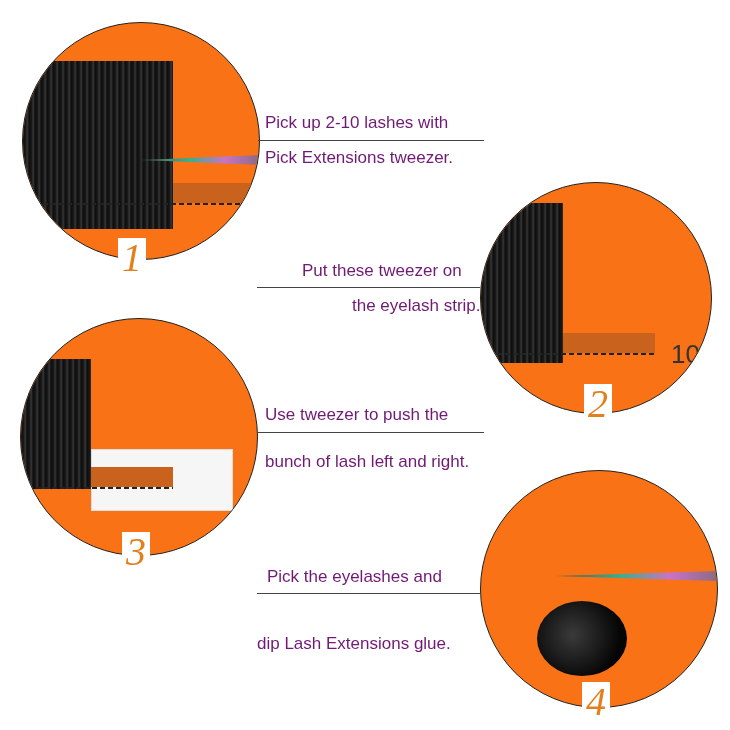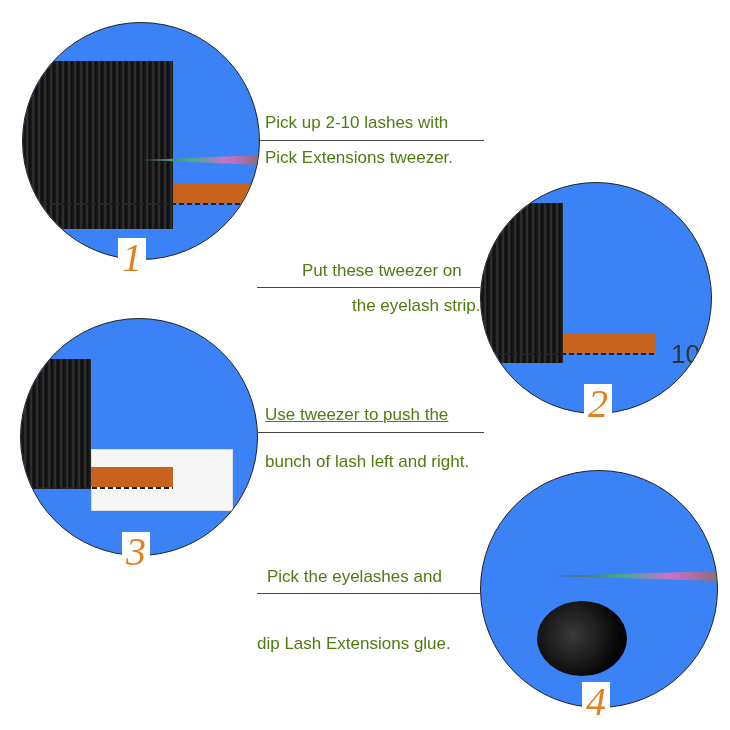--- a/index.html
+++ b/index.html
@@ -1,19 +1,19 @@
 <!DOCTYPE html>
 <html><head>
 <meta charset="utf-8">
 <style>
   html, body { margin: 0; padding: 0; background: #ffffff; }
   body { width: 730px; height: 730px; position: relative; overflow: hidden; font-family: "Liberation Sans", sans-serif; }
-  .circle { position: absolute; border: 1.5px solid #222; border-radius: 50%; overflow: hidden; background: #3b82f6; box-sizing: border-box; }
+  .circle { position: absolute; border: 1.5px solid #222; border-radius: 50%; overflow: hidden; background: #f97316; box-sizing: border-box; }
   .num { position: absolute; font-family: "Liberation Serif", serif; font-style: italic; color: #e2801f; font-size: 40px; background: #fff; padding: 0 4px; line-height: 1; }
-  .caption { position: absolute; font-size: 17px; color: #4d7c0f; line-height: 1; white-space: nowrap; }
+  .caption { position: absolute; font-size: 17px; color: #701a75; line-height: 1; white-space: nowrap; }
   .rule { position: absolute; height: 1px; background: #444; }
   .lashblock { position: absolute; background: repeating-linear-gradient(90deg, #0d0d0d 0px, #1a1a1a 3px, #3a3a3a 4px, #111 6px); }
   .orange { position: absolute; background: #c9621c; }
   .dash { position: absolute; height: 2px; background: repeating-linear-gradient(90deg, #222 0 5px, transparent 5px 8px); }
   .card { position: absolute; background: #f6f6f6; border: 1px solid #ddd; }
   .tweezer { position: absolute; height: 10px; background: linear-gradient(90deg, #555, #3cae8b 40%, #c873c9 70%, #8a6b7a); clip-path: polygon(0 50%, 100% 0, 100% 100%); }
   .glue { position: absolute; border-radius: 50%; background: radial-gradient(circle at 40% 45%, #3a3a3a, #050505 70%); }
 </style>
 </head>
 <body>
@@ -40,21 +40,21 @@
 <div class="rule" style="left:257px; top:287px; width:223px;"></div>
 <div class="caption" style="left:352px; top:297px;">the eyelash strip.</div>
 
 <div class="circle" style="left:20px; top:318px; width:238px; height:238px;">
   <div class="lashblock" style="left:0; top:40px; width:70px; height:130px;"></div>
   <div class="card" style="left:70px; top:130px; width:140px; height:60px;"></div>
   <div class="orange" style="left:70px; top:148px; width:82px; height:20px;"></div>
   <div class="dash" style="left:15px; top:168px; width:137px;"></div>
 </div>
 <div class="num" style="left:122px; top:532px;">3</div>
-<div class="caption" style="left:265px; top:406px;text-decoration:underline;">Use tweezer to push the</div>
+<div class="caption" style="left:265px; top:406px;">Use tweezer to push the</div>
 <div class="rule" style="left:258px; top:432px; width:226px;"></div>
 <div class="caption" style="left:265px; top:441px;margin-top:12px;">bunch of lash left and right.</div>
 
 <div class="circle" style="left:480px; top:470px; width:238px; height:238px;">
   <div class="tweezer" style="left:74px; top:100px; width:164px;"></div>
   <div class="glue" style="left:56px; top:130px; width:90px; height:75px;"></div>
 </div>
 <div class="num" style="left:582px; top:682px;">4</div>
 <div class="caption" style="left:267px; top:568px;">Pick the eyelashes and</div>
 <div class="rule" style="left:257px; top:593px; width:223px;"></div>

